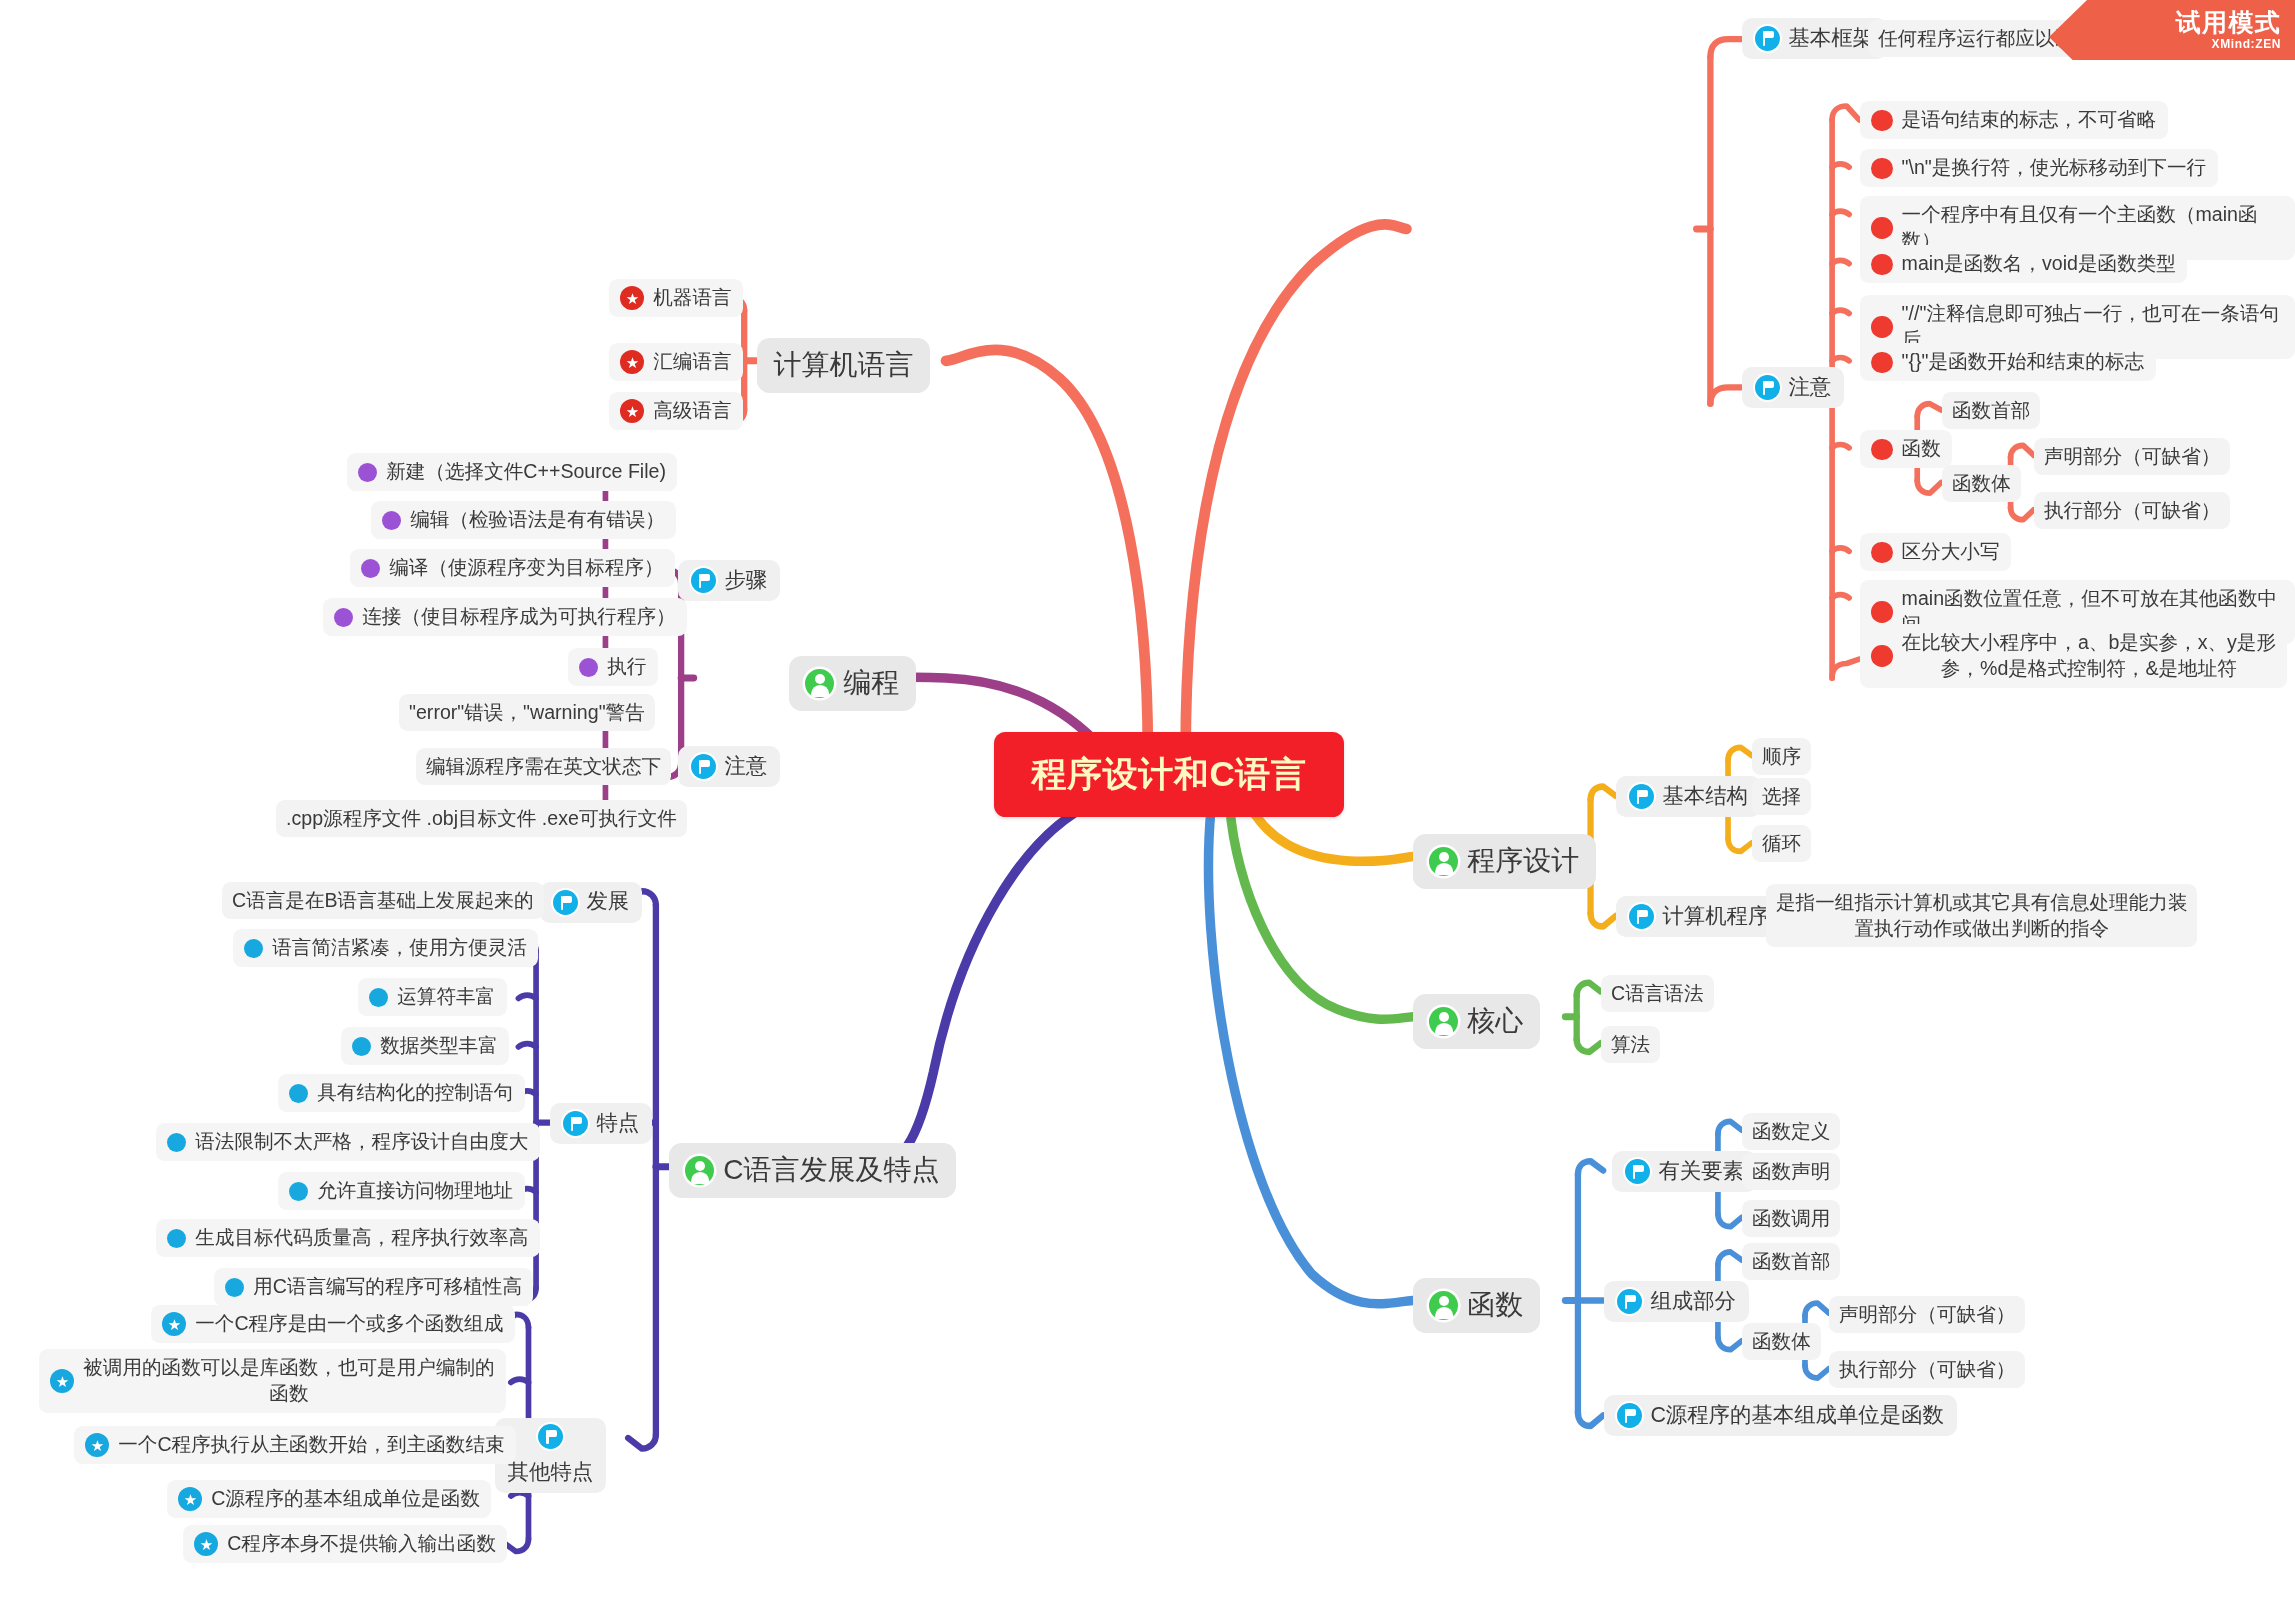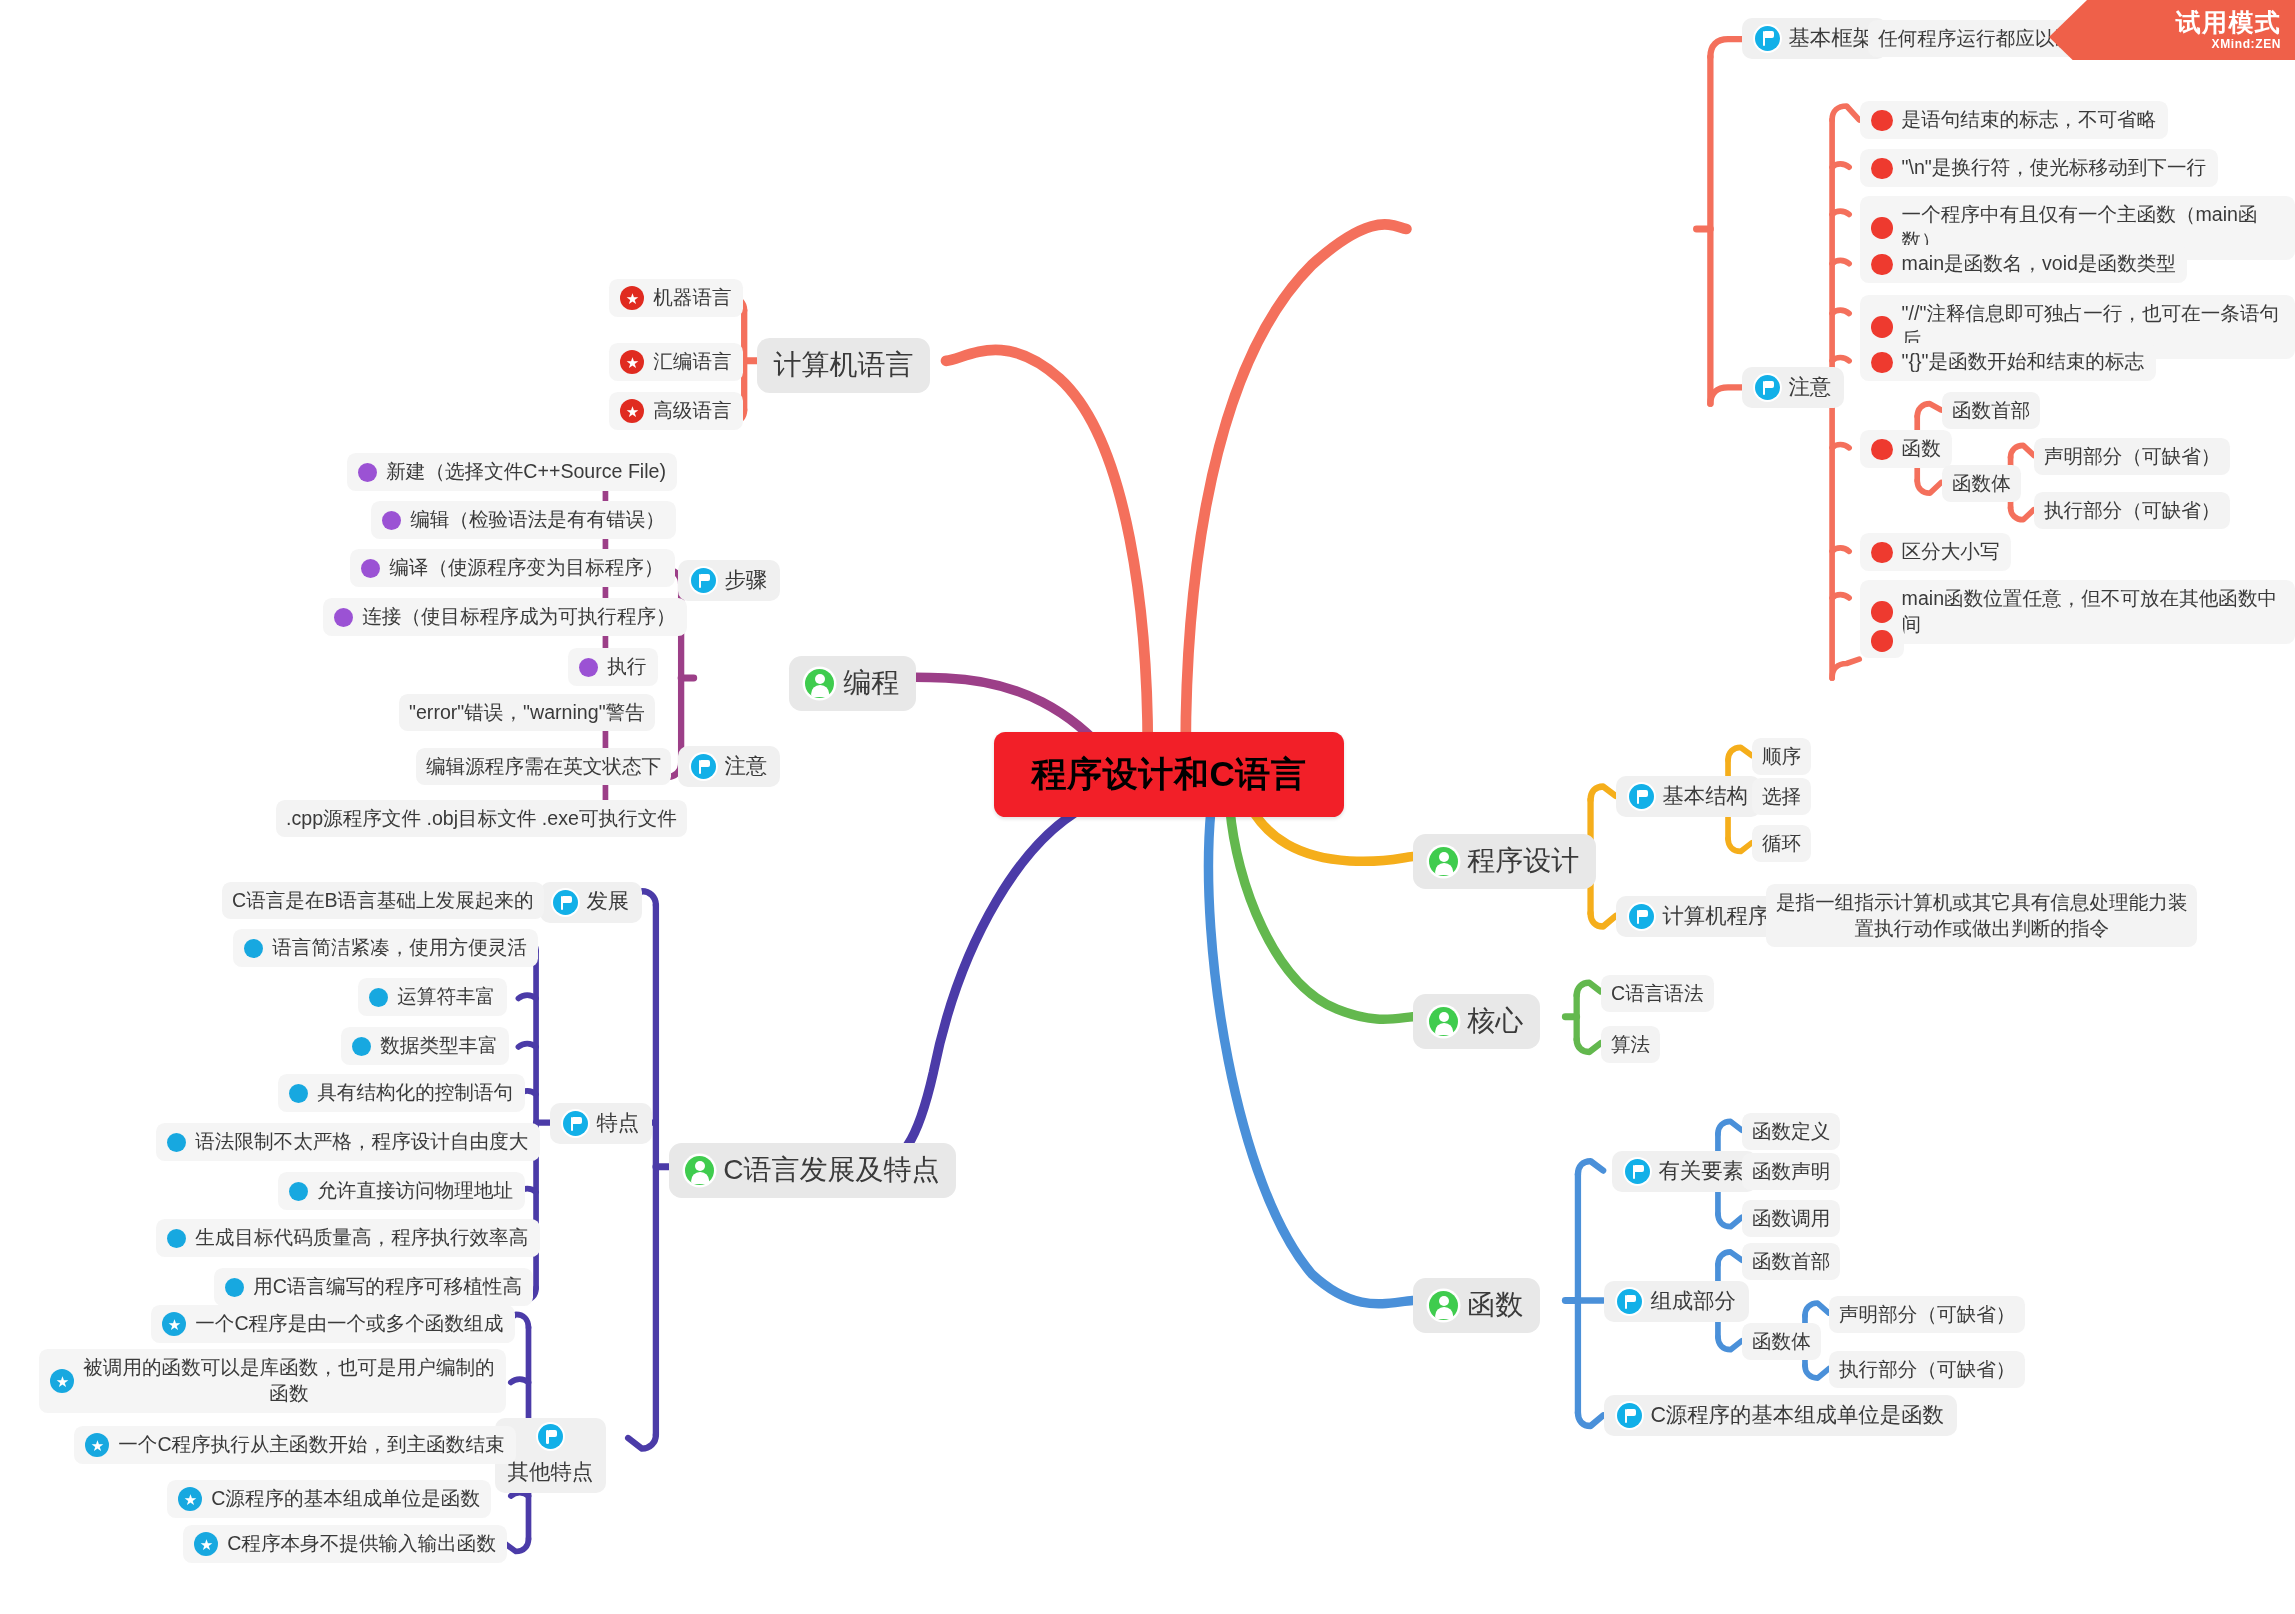--- a/index.html
+++ b/index.html
@@ -15,21 +15,21 @@
   .node{
     position:absolute;display:flex;align-items:center;gap:8.8px;
     box-sizing:border-box;border-radius:11.4px;
     background:#f2f2f2;color:#3a3a3a;
     padding:7.6px 14px;line-height:1.32;
   }
   .node .txt{white-space:pre-line;}
 
   
   .central{
-    position:absolute;background:#f21f28;color:#000000;
+    position:absolute;background:#f21f28;color:#fef9c3;
     border-radius:11.4px;display:flex;align-items:center;justify-content:center;
     font-size:35px;font-weight:bold;letter-spacing:0.6px;
     box-shadow:0 1.3px 3.8px rgba(0,0,0,.12);
   }
 
   
   .lvl1{background:#e8e8e8;font-size:28px;border-radius:12.6px;padding:8.8px 16.4px;}
   
   .lvl2{background:#f0f0f0;font-size:21.4px;border-radius:10px;padding:6.3px 12.6px;}
   
@@ -290,20 +290,22 @@
   <div class="node leaf" style="left:1860px;top:533px;">
     <span class="ic dot-red"></span>
     <span class="txt">区分大小写</span>
   </div>
   <div class="node leaf" style="left:1860px;top:580px;">
     <span class="ic dot-red"></span>
     <span class="txt">main函数位置任意，但不可放在其他函数中间</span>
   </div>
   <div class="node leaf center-txt" style="left:1860px;top:624px;">
     <span class="ic dot-red"></span>
+    <span class="txt">在比较大小程序中，a、b是实参，x、y是形
+参，%d是格式控制符，&amp;是地址符</span>
   </div>
 
   <div class="node lvl1" style="left:757px;top:338px;">
     <span class="txt">计算机语言</span>
   </div>
   <div class="node leaf" style="left:609px;top:279px;">
     <span class="ic star-red"></span>
     <span class="txt">机器语言</span>
   </div>
   <div class="node leaf" style="left:609px;top:343px;">

